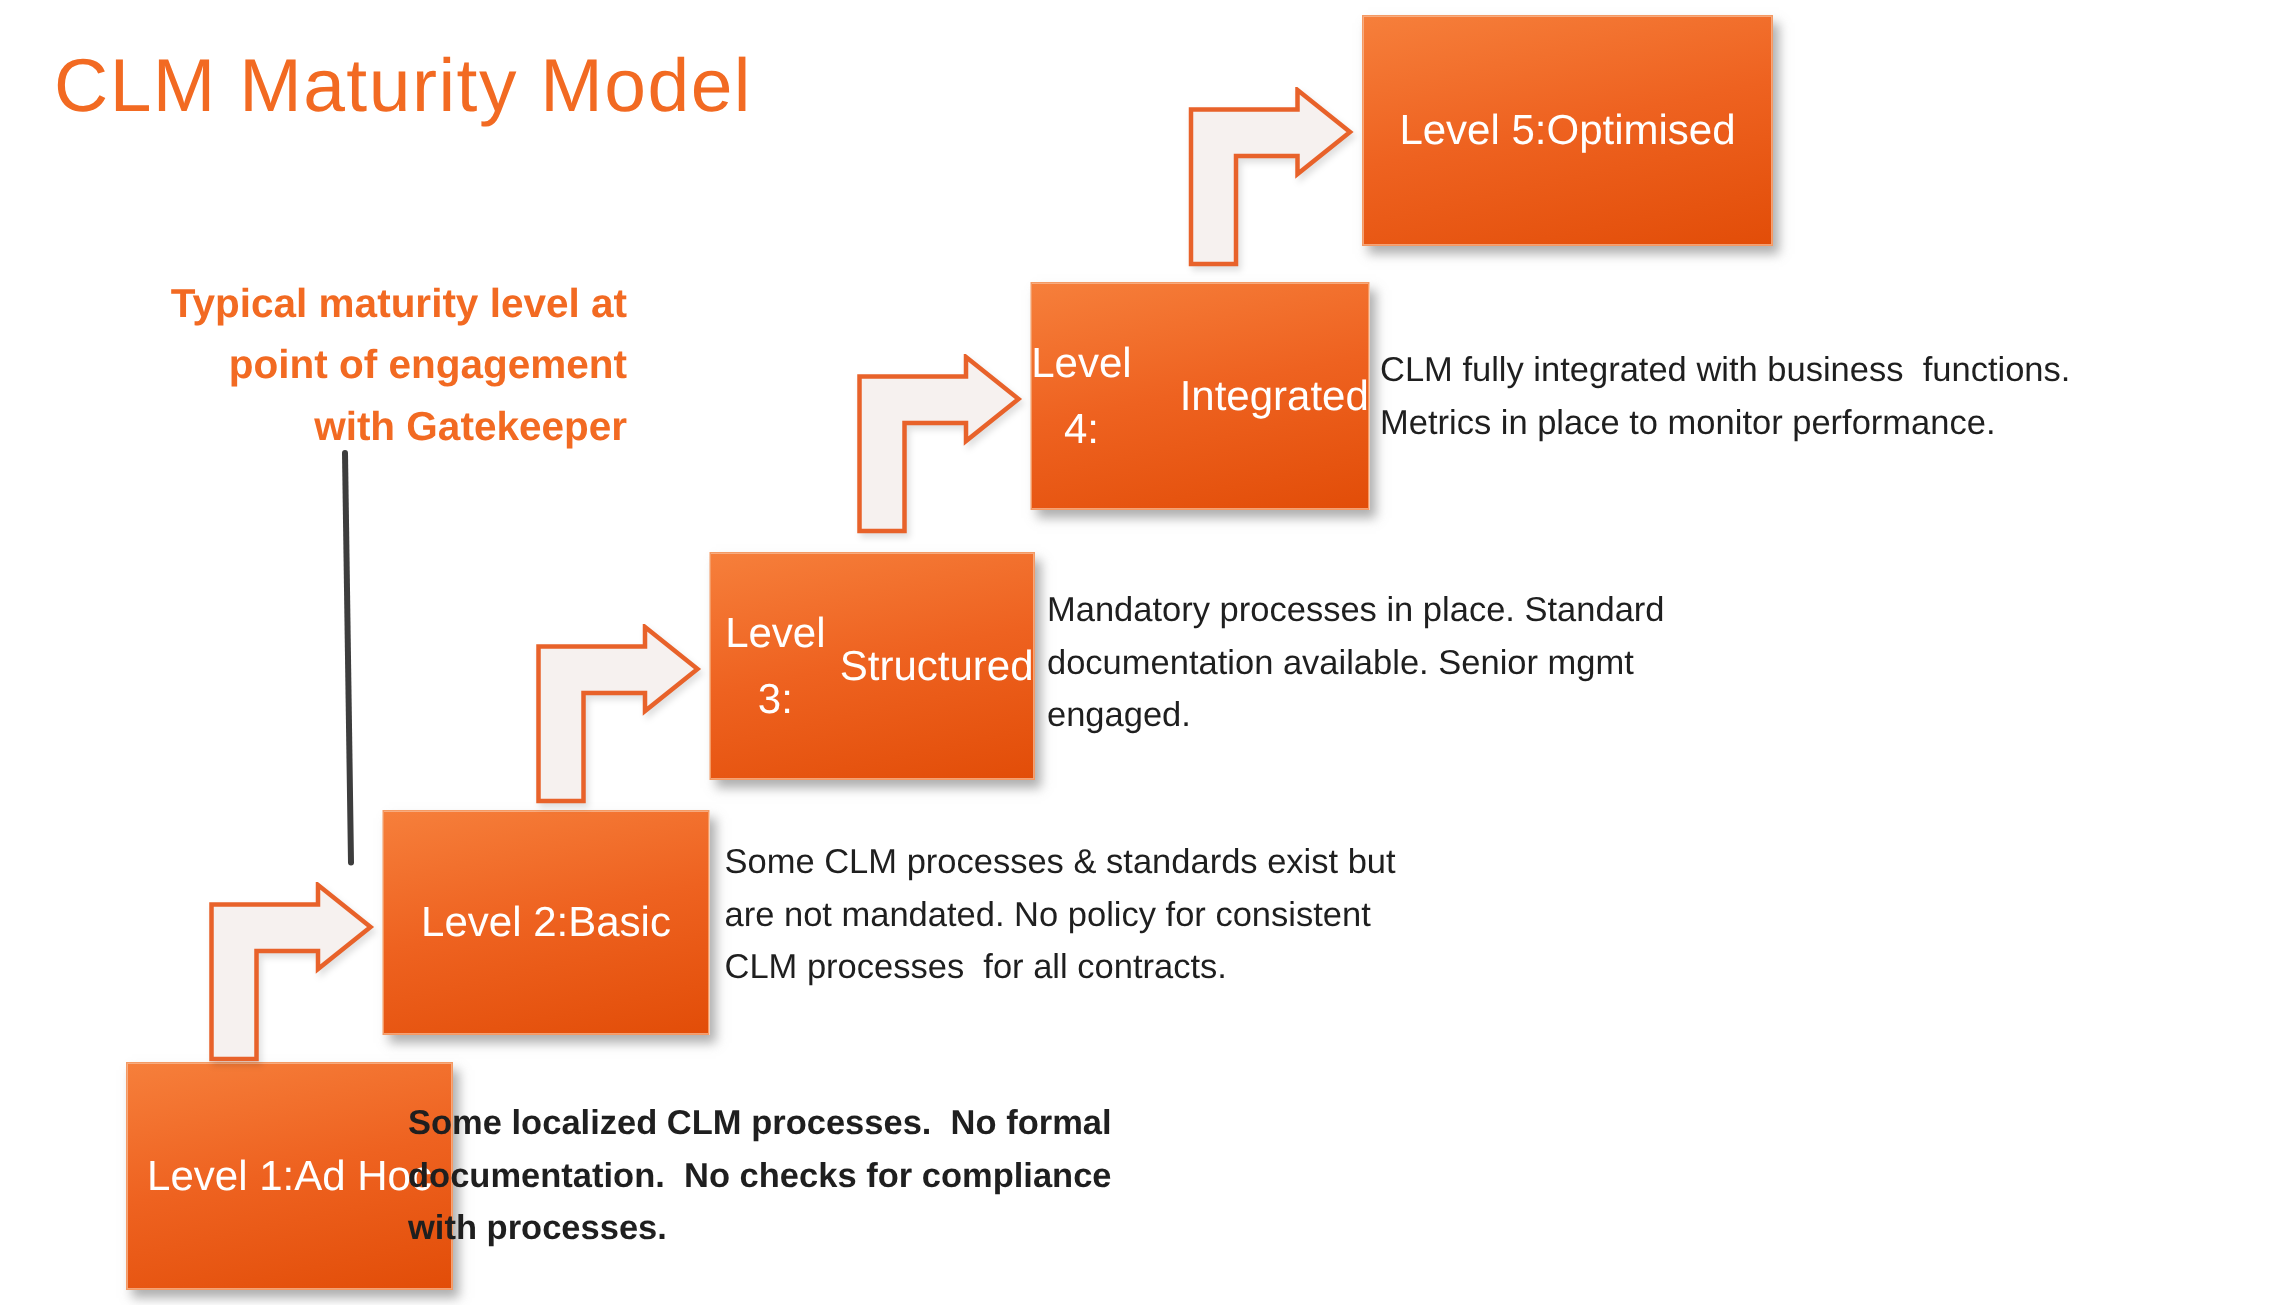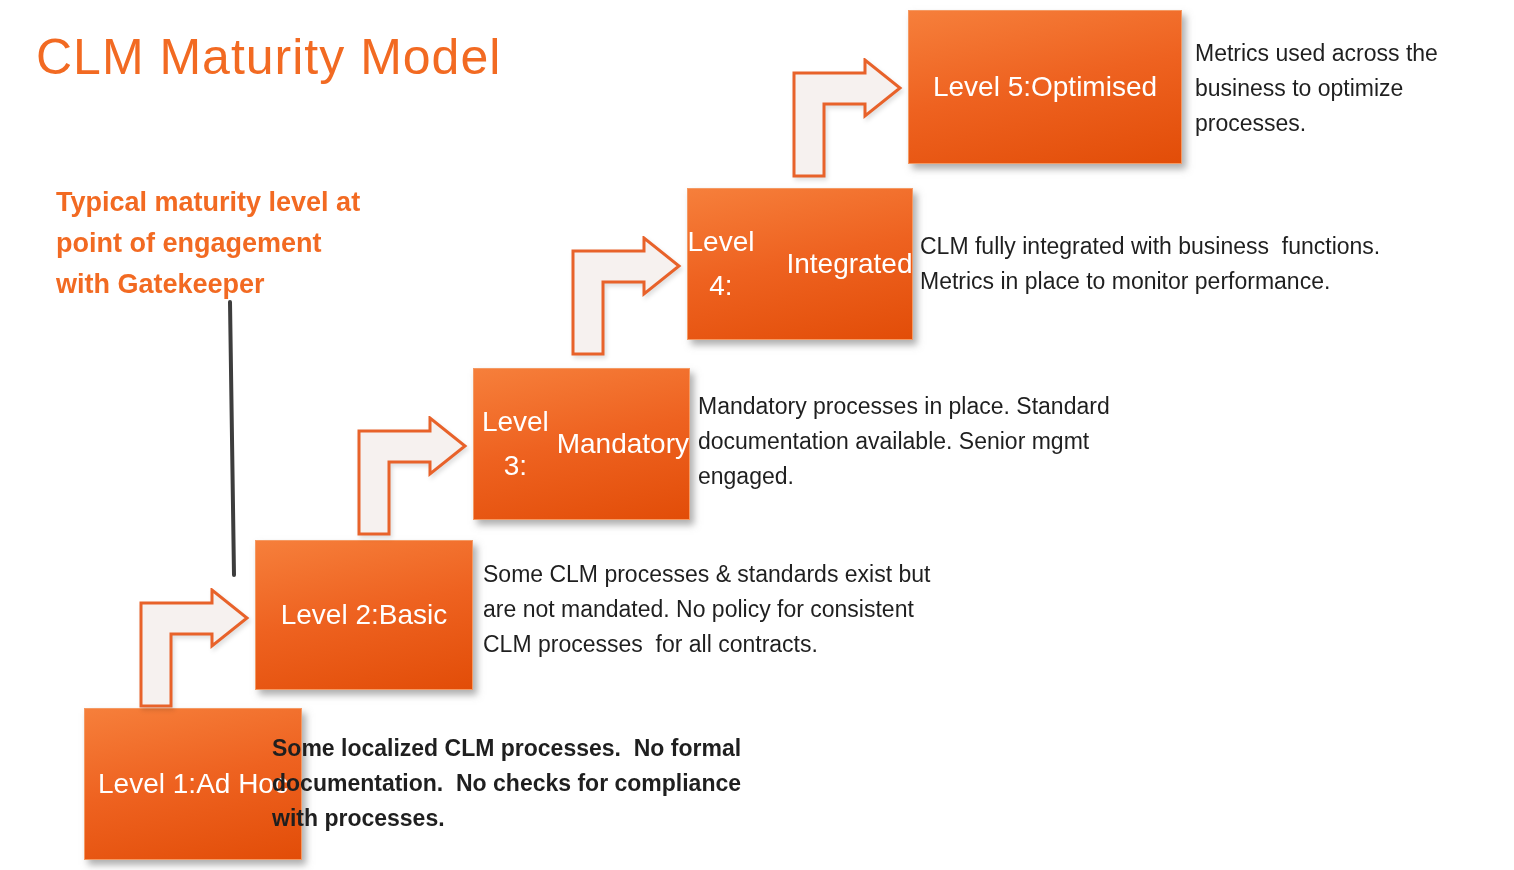--- a/index.html
+++ b/index.html
@@ -26,24 +26,24 @@
     font-size: 50px;
     font-weight: 400;
     letter-spacing: 1px;
     color: var(--accent-orange, #F26A22);
     white-space: nowrap;
   }
 
   
   .annotation {
     position: absolute;
-    left: 56px;
+    left: 23px;
     top: 182px;
     width: 395px;
-    text-align: left;
+    text-align: right;
     font-size: 27px;
     font-weight: 700;
     line-height: 41px;
     color: var(--accent-orange, #ED6A28);
     white-space: pre-wrap;
   }
   .pointer-line {
     position: absolute;
     left: 222px;
     top: 298px;
@@ -142,40 +142,37 @@
   <div class="level-box lv2">
     <div class="level-label">Level 2:</div>
     <div class="level-name">Basic</div>
   </div>
   <div class="level-desc d2">Some CLM processes &amp; standards exist but
 are not mandated. No policy for consistent
 CLM processes  for all contracts.</div>
 
   <div class="level-box lv3">
     <div class="level-label">Level 3:</div>
-    <div class="level-name">Mandatory</div>
+    <div class="level-name">Structured</div>
   </div>
   <div class="level-desc d3">Mandatory processes in place. Standard
 documentation available. Senior mgmt
 engaged.</div>
 
   <div class="level-box lv4">
     <div class="level-label">Level 4:</div>
     <div class="level-name">Integrated</div>
   </div>
   <div class="level-desc d4">CLM fully integrated with business  functions.
 Metrics in place to monitor performance.</div>
 
   <div class="level-box lv5">
     <div class="level-label">Level 5:</div>
     <div class="level-name">Optimised</div>
   </div>
-  <div class="level-desc d5">Metrics used across the
-business to optimize
-processes.</div>
 
   <svg class="bent-arrow a1" viewBox="0 0 112 120">
     <path d="M3 118 L3 15 L74 15 L74 2 L109 30 L74 58 L74 46 L33 46 L33 118 Z"></path>
   </svg>
   <svg class="bent-arrow a2" viewBox="0 0 112 120">
     <path d="M3 118 L3 15 L74 15 L74 2 L109 30 L74 58 L74 46 L33 46 L33 118 Z"></path>
   </svg>
   <svg class="bent-arrow a3" viewBox="0 0 112 120">
     <path d="M3 118 L3 15 L74 15 L74 2 L109 30 L74 58 L74 46 L33 46 L33 118 Z"></path>
   </svg>

